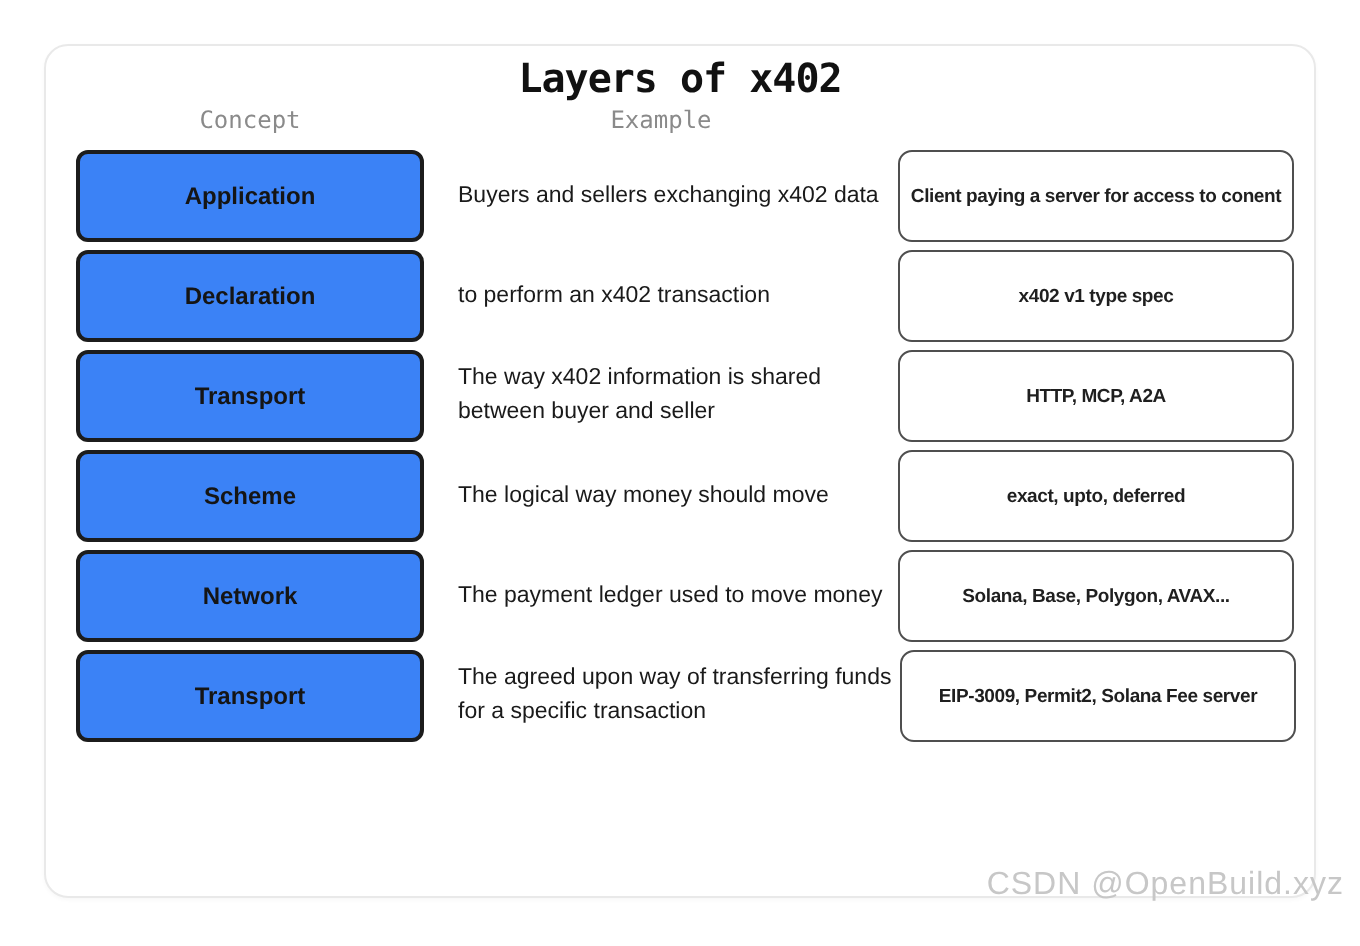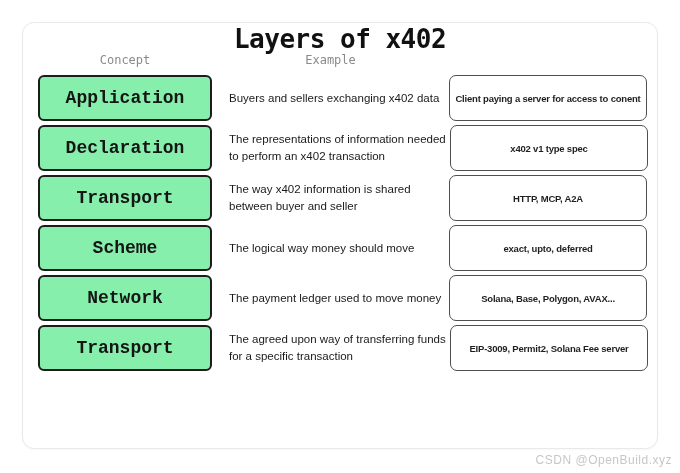--- a/index.html
+++ b/index.html
@@ -13,21 +13,21 @@
     background: #ffffff;
     border: 1px solid var(--card-border, #e9e9e9);
     border-radius: 12px;
     box-shadow: 0 1px 2px rgba(0,0,0,0.03);
     padding-top: 3px;
   }
 
   .title {
     text-align: center;
     font-family: "DejaVu Sans Mono", monospace;
-    font-size: 26px;
+    font-size: 20px;
     font-weight: 700;
     line-height: 26px;
     color: #111111;
     letter-spacing: -0.5px;
   }
 
   .grid3 {
     display: grid;
     grid-template-columns: 174px 1fr 198px;
     padding-left: 15px;
@@ -43,26 +43,26 @@
     color: var(--header-text, #8a8a8a);
     line-height: 16px;
   }
 
   .rows { margin-top: 7px; }
   .row { height: 46px; margin-bottom: 4px; }
 
   .concept-box {
     border: 2px solid var(--concept-border, #1c1c1c);
     border-radius: 6px;
-    background: #86efac;
+    background: #3b82f6;
     display: flex;
     align-items: center;
     justify-content: center;
-    font-family: Liberation Mono, monospace;
-    font-size: 18px;
+    font-family: Liberation Sans, sans-serif;
+    font-size: 12px;
     font-weight: 700;
     color: #151515;
   }
 
   .desc-cell {
     display: flex;
     flex-direction: column;
     justify-content: center;
     padding-left: 17px;
     padding-right: 6px;
@@ -89,22 +89,22 @@
     letter-spacing: -0.2px;
     color: #1f1f1f;
     white-space: nowrap;
     overflow: hidden;
     padding: 0 2px;
   }
 
   .watermark {
     position: absolute;
     right: 8px;
-    bottom: 6px;
-    font-size: 12px;
+    bottom: 21px;
+    font-size: 16px;
     color: var(--watermark, #c7c7c7);
     letter-spacing: 0.5px;
   }
 </style>
 </head>
 <body>
 
 <div class="card">
   <div class="title">Layers of x402</div>
 
@@ -119,21 +119,20 @@
     <div class="desc-cell">
       <div class="desc-line">Buyers and sellers exchanging x402 data</div>
 
     </div>
     <div class="example-box">Client paying a server for access to conent</div>
   </div>
 
   <div class="grid3 row">
     <div class="concept-box">Declaration</div>
     <div class="desc-cell">
-      <div class="desc-line">The representations of information needed</div>
       <div class="desc-line">to perform an x402 transaction</div>
     </div>
     <div class="example-box">x402 v1 type spec</div>
   </div>
 
   <div class="grid3 row">
     <div class="concept-box">Transport</div>
     <div class="desc-cell">
       <div class="desc-line">The way x402 information is shared</div>
       <div class="desc-line">between buyer and seller</div>

